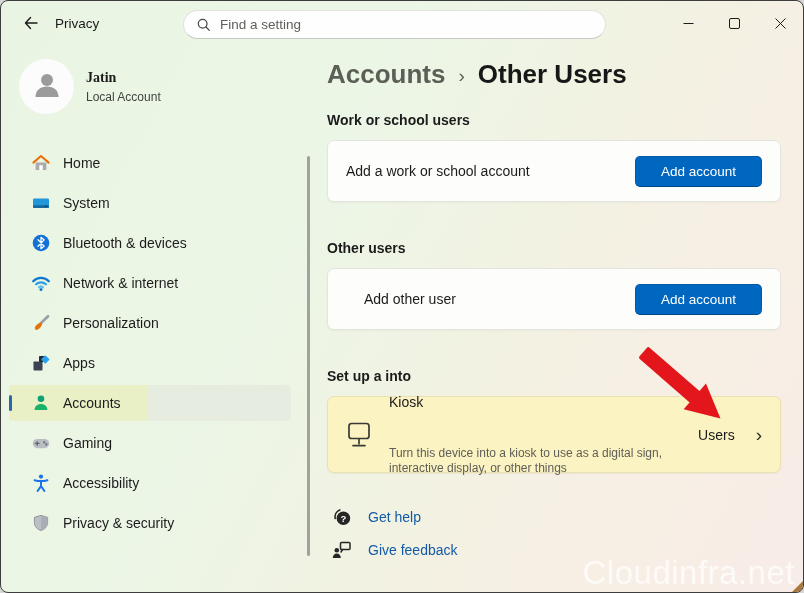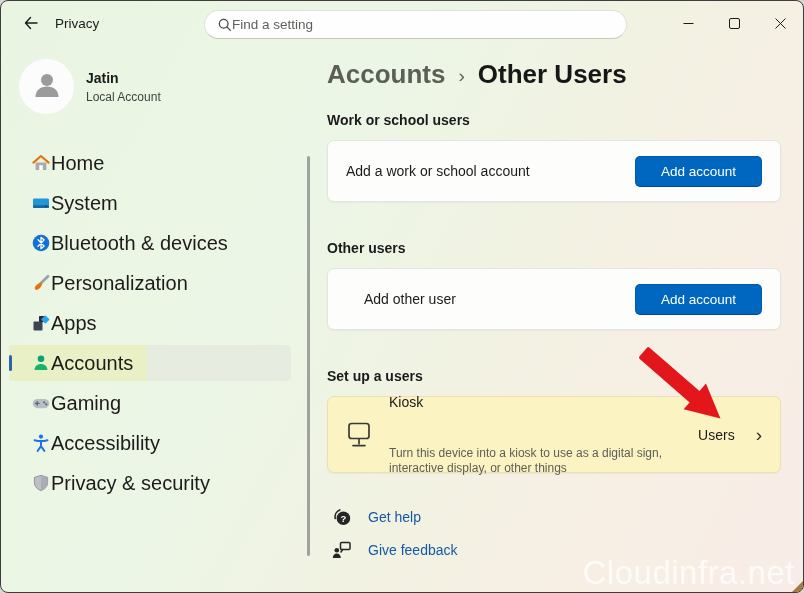--- a/index.html
+++ b/index.html
@@ -8,40 +8,40 @@
     position:relative; width:804px; height:593px; overflow:hidden;
     border:1px solid #3d3d3d; border-radius:8px;
     background:linear-gradient(118deg,#e9f5e2 0%,#ecf6e6 38%,#f1f2e2 58%,#f7efe4 78%,#f7ece7 100%);
     color:#1b1b1b; font-size:14px;
   }
   
   .titlebar { position:absolute; top:0; left:0; width:100%; height:45px; }
   .back-btn { position:absolute; left:14px; top:8px; width:32px; height:30px; border:none;
     background:transparent; border-radius:5px; cursor:pointer; display:flex; align-items:center; justify-content:center; }
   .app-title { position:absolute; left:54px; top:15px; font-size:13.5px; color:#1b1b1b; }
-  .searchbox { position:absolute; left:203px; top:9px; width:423px; height:29px;
+  .searchbox { position:absolute; left:182px; top:9px; width:423px; height:29px;
     background:#fdfefd; border:1px solid #dfe3dc; border-bottom:1px solid #c6cac3;
-    border-radius:15px; display:flex; align-items:center; padding:13px 12px; }
+    border-radius:15px; display:flex; align-items:center; padding:13px 12px; gap:9px; }
   .searchbox input { border:none; outline:none; background:transparent; flex:1;
     font-size:13.5px; color:#3a3a3a; font-family:"Liberation Sans", sans-serif; }
   .searchbox input::placeholder { color:#5d615a; opacity:1; }
   .win-controls { position:absolute; right:0; top:0; height:45px; display:flex; }
   .win-btn { width:46px; height:45px; border:none; background:transparent; cursor:pointer;
     display:flex; align-items:center; justify-content:center; }
   
   .sidebar { position:absolute; top:45px; left:0; width:318px; height:548px; }
   .avatar { position:absolute; left:18px; top:13px; width:55px; height:55px; border-radius:50%;
     background:#fbfcfb; display:flex; align-items:center; justify-content:center; }
-  .user-name { position:absolute; left:85px; top:24px; font-weight:bold; font-size:14px; }
+  .user-name { position:absolute; left:85px; top:24px; font-weight:bold; font-size:14px;font-family:Liberation Serif, serif; }
   .user-type { position:absolute; left:85px; top:44px; font-size:12px; color:#3f433e; }
   .nav { position:absolute; left:8px; top:99px; width:282px; }
   .nav-item { position:relative; height:36px; margin-bottom:4px; border-radius:5px;
     display:flex; align-items:center; cursor:pointer; }
   .nav-item .nicon { position:relative; z-index:2; width:20px; height:20px; margin-left:22px; flex:0 0 20px; }
-  .nav-item .nlabel { position:relative; z-index:2; margin-left:0; font-size:20px; color:#1c1c1c; }
+  .nav-item .nlabel { position:relative; z-index:2; margin-left:12px; font-size:14px; color:#1c1c1c; }
   .nav-item.selected { background:#e6ece0; }
   .nav-item.selected .yellow-hl { position:absolute; z-index:1; left:0; top:0; width:138px; height:100%;
     background:#e9f0c5; border-radius:4px 0 0 4px; }
   .nav-item.selected .accent-pill { position:absolute; z-index:3; left:0px; top:10px; width:3px; height:16px;
     border-radius:2px; background:#2b66a8; }
   .scrollbar { position:absolute; left:306px; top:110px; width:3px; height:400px;
     border-radius:2px; background:#9fa39d; }
   
   .content { position:absolute; top:45px; left:326px; width:454px; height:548px; }
   .breadcrumb { position:absolute; top:13px; left:0; display:flex; align-items:center; }
@@ -156,20 +156,31 @@
       <div class="nav-item">
         <span class="nicon">
           <svg width="20" height="20" viewBox="0 0 20 20">
               <circle cx="10" cy="10" r="8.3" fill="#1371d6"></circle>
               <path d="M7 6.8 L13.2 13.1 L10 15.7 V4.3 L13.2 6.9 L7 13.2" fill="none" stroke="#fff" stroke-width="1.3" stroke-linecap="round" stroke-linejoin="round"></path>
             </svg>
         </span>
         <span class="nlabel">Bluetooth &amp; devices</span>
       </div>
 
+      <div class="nav-item">
+        <span class="nicon">
+          <svg width="20" height="20" viewBox="0 0 20 20">
+              <path d="M2.2 8.2 a11 11 0 0 1 15.6 0" fill="none" stroke="#0f78d0" stroke-width="2.3" stroke-linecap="round"></path>
+              <path d="M5.1 11.3 a7 7 0 0 1 9.8 0" fill="none" stroke="#2ba0e8" stroke-width="2.3" stroke-linecap="round"></path>
+              <path d="M8 14.3 a3.2 3.2 0 0 1 4 0" fill="none" stroke="#5fc0ef" stroke-width="2.2" stroke-linecap="round"></path>
+              <circle cx="10" cy="16.6" r="1.5" fill="#0f78d0"></circle>
+            </svg>
+        </span>
+        <span class="nlabel">Network &amp; internet</span>
+      </div>
 
       <div class="nav-item">
         <span class="nicon">
           <svg width="20" height="20" viewBox="0 0 20 20">
               <path d="M17 3.2 L9.8 10.2" stroke="#9aa0a6" stroke-width="2.8" stroke-linecap="round"></path>
               <path d="M9.8 9.4 c-2.2 0.8 -5.2 2.6 -5.8 4.6 c-0.6 2 0.5 3.2 2.2 2.8 c1.8-0.4 4.2-3.4 5-5.6 z" fill="#e8730c"></path>
             </svg>
         </span>
         <span class="nlabel">Personalization</span>
       </div>
@@ -247,21 +258,21 @@
       <span class="card-row-label">Add a work or school account</span>
       <button class="btn-accent">Add account</button>
     </div>
 
     <div class="section-label lbl-other">Other users</div>
     <div class="card card-other">
       <span class="card-row-label">Add other user</span>
       <button class="btn-accent">Add account</button>
     </div>
 
-    <div class="section-label lbl-kiosk">Set up a users</div>
+    <div class="section-label lbl-kiosk">Set up a into</div>
     <div class="card card-kiosk">
       <span style="display:flex">
         <svg width="26" height="28" viewBox="0 0 26 28">
             <rect x="3" y="2.5" width="20" height="15" rx="2.6" fill="none" stroke="#3a3a3a" stroke-width="1.7"></rect>
             <line x1="13" y1="17.5" x2="13" y2="23.5" stroke="#3a3a3a" stroke-width="1.7"></line>
             <line x1="7" y1="24.6" x2="19" y2="24.6" stroke="#3a3a3a" stroke-width="1.7" stroke-linecap="round"></line>
           </svg>
       </span>
       <span class="kiosk-text">
         <div class="k-title">Kiosk</div>

